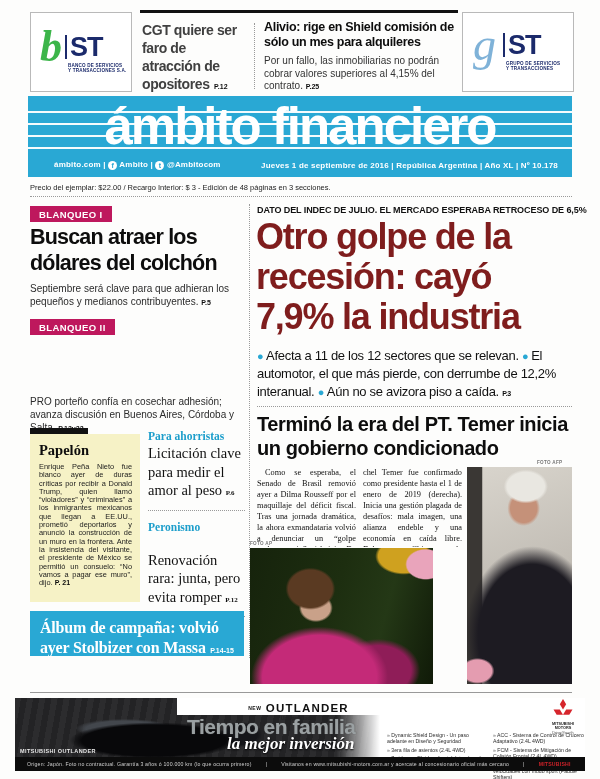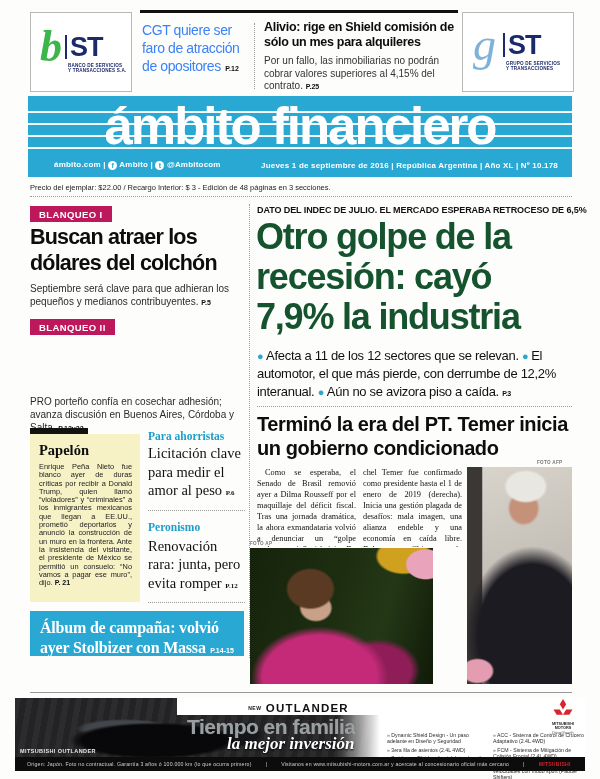--- a/index.html
+++ b/index.html
@@ -8,21 +8,21 @@
   .abs{position:absolute;}
   .dot-h{border-top:1px dotted #9a9a9a;height:0;}
   .dot-v{border-left:1px dotted #9a9a9a;width:0;}
 
   
   .logo-box{border:1px solid #b9b9b9;background:#fff;}
   .bst-b{font-family:"Liberation Serif",serif;font-style:italic;font-weight:bold;color:#3cb54a;font-size:44px;line-height:40px;}
   .gst-g{font-family:"Liberation Serif",serif;font-style:italic;color:#7fb2d8;font-size:46px;line-height:40px;}
   .logo-st{font-size:27px;font-weight:bold;color:#1b2a6b;letter-spacing:-1px;border-left:2px solid #1b2a6b;padding-left:3px;line-height:24px;}
   .logo-cap{font-size:4.6px;font-weight:bold;color:#1b2a6b;letter-spacing:.2px;line-height:5.4px;}
-  .top-head{font-size:14px;line-height:16.5px;font-weight:normal;letter-spacing:-.4px;color:#3b82f6;}
+  .top-head{font-size:14px;line-height:16.5px;font-weight:bold;letter-spacing:-.4px;color:#404040;}
   .top-head2{font-size:12.5px;line-height:15px;font-weight:bold;letter-spacing:-.3px;color:#0d0d0d;}
   .top-deck{font-size:10px;line-height:12.5px;color:#333;}
   .pref{font-size:7px;font-weight:bold;color:#0d0d0d;}
 
   
   #masthead{background:#29a8d4;}
   .mast-line{position:absolute;left:0;right:0;height:1.5px;background:#fff;opacity:.95;}
   #mast-title{width:100%;text-align:center;font-weight:bold;font-size:51px;letter-spacing:-2px;color:#fff;}
   .mast-small{font-size:8px;font-weight:bold;color:#fff;letter-spacing:.2px;}
   .soc-ic{display:inline-block;width:9px;height:9px;border-radius:50%;background:#fff;color:#29a8d4;
@@ -39,21 +39,21 @@
   #papelon p{margin:0;font-size:7.4px;line-height:8.3px;text-align:justify;color:#1a1a1a;}
 
   .mini-kick{font-family:"Liberation Serif",serif;font-weight:bold;font-size:11.5px;color:#1d9ecb;}
   .mini-head{font-family:"Liberation Serif",serif;font-size:14.5px;line-height:18.5px;color:#111;}
 
   #album{background:#29a8d4;color:#fff;padding:7px 10px;}
   #album .t{font-family:"Liberation Serif",serif;font-weight:bold;font-size:16px;line-height:19.5px;letter-spacing:-.2px;}
 
   
   #kicker{font-size:9.5px;font-weight:bold;letter-spacing:-.1px;transform:scaleX(.95);transform-origin:left;white-space:nowrap;color:#111;}
-  #bighead{font-size:36px;line-height:40px;font-weight:bold;letter-spacing:-1.2px;color:#14532d;}
+  #bighead{font-size:36px;line-height:40px;font-weight:bold;letter-spacing:-1.2px;color:#7f1d1d;}
   #bullets{font-size:13px;line-height:18px;letter-spacing:-.3px;color:#111;}
   .blt::before{content:"● ";color:#29a8d4;font-size:11px;}
   #temer-head{font-size:20px;line-height:24px;font-weight:bold;letter-spacing:-.4px;color:#0d0d0d;}
   .bodycol{font-family:"Liberation Serif",serif;font-size:8.3px;line-height:11px;text-align:justify;color:#111;overflow:hidden;}
   .bodycol .firstind{display:inline-block;width:8px;}
   .credit{font-size:4.6px;font-weight:bold;color:#777;letter-spacing:.3px;}
 
   
   #photo-dilma{background:
      radial-gradient(34px 26px at 96% 12%, #e9a4bb 0 55%, transparent 60%),
@@ -178,21 +178,21 @@
   </div>
 
   <div class="abs" style="left:148px;top:430px;width:97px;">
     <div class="mini-kick">Para ahorristas</div>
     <div class="mini-head" style="margin-top:2px;">
       <span>Licitación clave para medir el amor al peso</span>
       <span class="pref">P.6</span>
     </div>
     <div class="dot-h" style="margin-top:7px;"></div>
     <div class="mini-kick" style="margin-top:10px;">Peronismo</div>
-    <div class="mini-head" style="margin-top:4px;">
+    <div class="mini-head" style="margin-top:18px;">
       <span>Renovación rara: junta, pero evita romper</span>
       <span class="pref">P.12</span>
     </div>
     <div class="dot-h" style="margin-top:7px;"></div>
   </div>
 
   <div id="album" class="abs" style="left:30px;top:611px;width:214px;height:45px;box-sizing:border-box;">
     <span class="t">Álbum de campaña: volvió ayer Stolbizer con Massa</span>
     <span class="pref" style="color:#fff;">P.14-15</span>
   </div>

